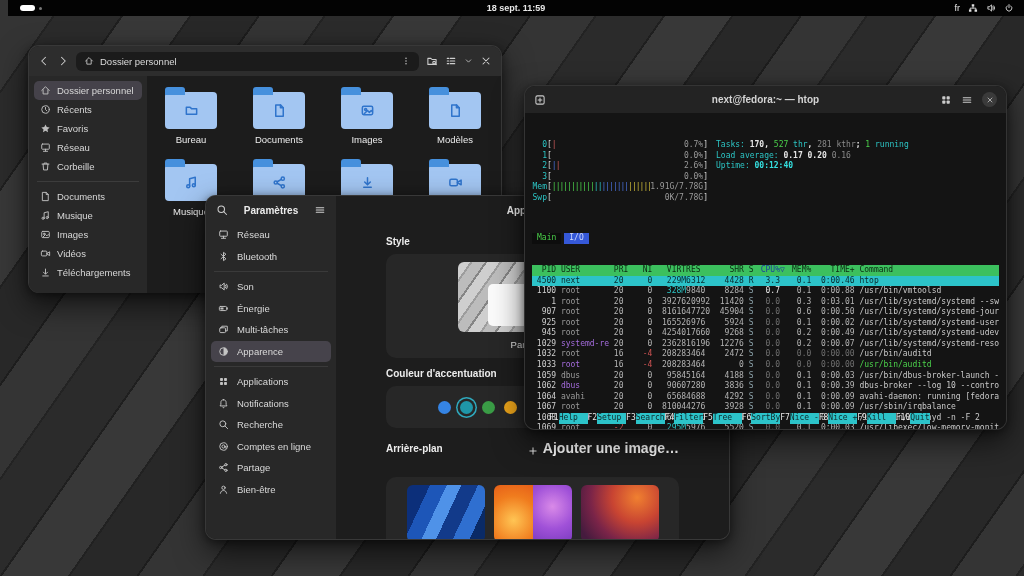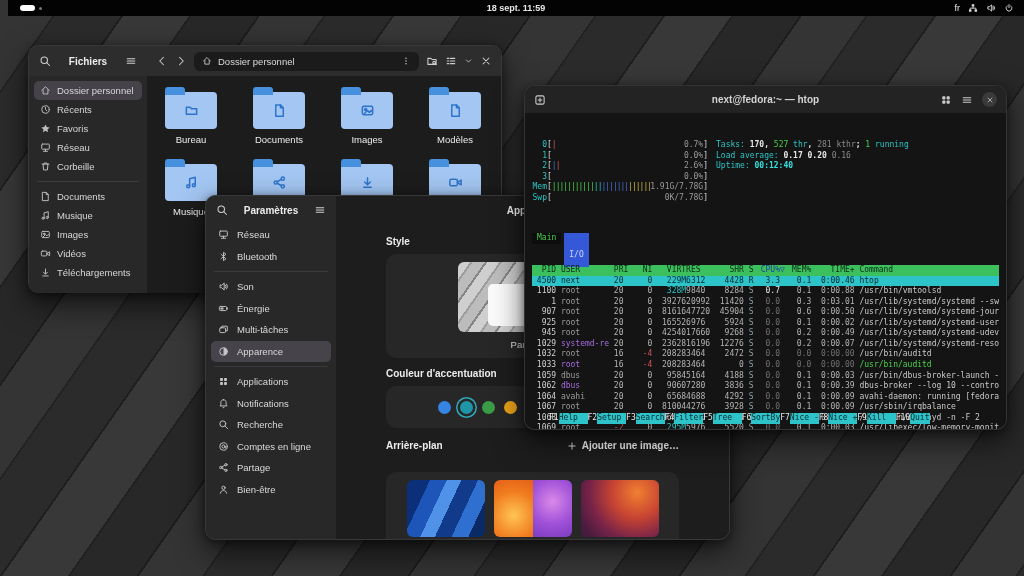--- a/index.html
+++ b/index.html
@@ -74,21 +74,21 @@
   .preview{width:150px;height:70px;border-radius:6px;position:relative;overflow:hidden;
     background:repeating-linear-gradient(125deg,#cfcfcf 0 10px,#9d9d9d 10px 12px,#bcbcbc 12px 22px,#858585 22px 24px)}
   .pv-dark{position:absolute;right:16px;top:8px;width:46px;height:30px;background:#1b1b1b;border-radius:4px}
   .pv-light{position:absolute;left:30px;top:22px;width:60px;height:42px;background:#fafafa;border-radius:5px}
   .pv-label{font-size:9.5px;color:#e2e2e2}
   .accent-card{height:42px;display:flex;align-items:center;gap:9px;padding-left:52px}
   .dot{width:13px;height:13px;border-radius:50%;flex:none}
   .dot.sel{box-shadow:0 0 0 2.5px #272727,0 0 0 4px #2fa9bd}
   .bg-head{display:flex;align-items:center;justify-content:space-between;margin:12px 0 21px}
   .bg-head .slabel{margin:0}
-  .add-btn{display:flex;align-items:flex-end;gap:5px;font-size:10px;font-weight:bold;color:#fff}
+  .add-btn{display:flex;align-items:flex-end;gap:5px;font-size:14px;font-weight:bold;color:#fff}
   .add-btn .ic{width:10px;height:10px}
   .bg-card{height:110px;padding:8px 0 0 21px;display:flex;flex-wrap:wrap;gap:9px;overflow:hidden;box-sizing:border-box}
   .thumb{width:78px;height:57px;border-radius:6px;flex:none}
   .w1{background:linear-gradient(115deg,#0c2f7a 0 22%,#1d56b8 22% 38%,#4f92e8 38% 52%,#123a8a 52% 68%,#2f6fd0 68% 84%,#0a2a66 84%)}
   .w2{background:radial-gradient(circle at 50% 62%,#ffc554,#f07c1e 60%,#e65f18) 0 0/50% 100% no-repeat,
                radial-gradient(circle at 50% 38%,#d98ae8,#a051d8 55%,#7c3cc0) 100% 0/50% 100% no-repeat}
   .w3{background:radial-gradient(circle at 72% 22%,#f08030,#c84432 35%,#7a2448 65%,#451b3e 90%)}
   .w4{background:repeating-linear-gradient(90deg,#9a9a9a 0 4px,#6a6a6a 4px 8px,#828282 8px 12px)}
   .w5{background:linear-gradient(90deg,#cde89a 0 55%,#8a1230 55%)}
   .w6{background:linear-gradient(90deg,#8ac4ea 0 18%,#3f9ad8 18% 52%,#e87c20 52% 78%,#f0a040 78%)}
@@ -109,21 +109,21 @@
   .mlab{width:15px;text-align:right;color:#2cc5c5;flex:none}
   .brk{color:#d8d8d8}
   .mbar{flex:1;overflow:hidden;letter-spacing:-1px}
   .mval{color:#9a9a9a}
   .hinfo{padding-left:8px}
   .hline{height:10.55px}
   .t-c{color:#2cc5c5}.t-w{color:#e6e6e6;font-weight:bold}.t-g{color:#4bd14b}.t-d{color:#8a8a8a}.t-cb{color:#35e0e0;font-weight:bold}
   .bs-g{color:#4bd14b}.bs-c{color:#2cc5c5}.bs-b{color:#4a6fd8}.bs-y{color:#cdbb3a}.bs-r{color:#cc5a5a}
   .tabsline{margin-top:9px;height:10.55px;display:flex;gap:3px}
   .tab-main{color:#4bd14b;background:#0d0d0d;padding:0 5px}
-  .tab-io{color:#cdd9ff;background:#3558d8;padding:17px 5px}
+  .tab-io{color:#cdd9ff;background:#3558d8;padding:0 5px}
   .prow{display:flex;height:10.55px}
   .phead{background:#3cc05e}
   .phead span{color:#0c2a12}
   .phead .sortcol{color:#1c3f9c}
   .c-pid{width:5ch;text-align:right;flex:none}
   .c-user{width:11ch;padding-left:1ch;box-sizing:content-box;flex:none;overflow:hidden}
   .c-pri{width:4ch;text-align:left;flex:none}
   .c-ni{width:4ch;text-align:right;flex:none}
   .c-virt{width:7ch;text-align:right;flex:none}
   .c-res{width:6ch;flex:none}
@@ -173,34 +173,20 @@
         <svg viewBox="0 0 16 16">
           <path d="M8 2.5v5"></path>
           <path d="M5.2 4.6a4.6 4.6 0 105.6 0"></path>
         </svg>
       </span>
   </div>
 </div>
 
 <div class="win" id="files-win">
   <div class="fheader">
-    <div class="fh-side">
-      <span class="ic hic">
-          <svg viewBox="0 0 16 16">
-            <circle cx="7" cy="7" r="4.3"></circle>
-            <path d="M10.3 10.3L14 14"></path>
-          </svg>
-        </span>
-      <span class="fh-title">Fichiers</span>
-      <span class="ic hic">
-          <svg viewBox="0 0 16 16">
-            <path d="M3 5h10M3 8h10M3 11h10"></path>
-          </svg>
-        </span>
-    </div>
     <div class="fh-main">
       <span class="ic hic">
           <svg viewBox="0 0 16 16">
             <path d="M10 3L5 8l5 5"></path>
           </svg>
         </span>
       <span class="ic hic">
           <svg viewBox="0 0 16 16">
             <path d="M6 3l5 5-5 5"></path>
           </svg>

